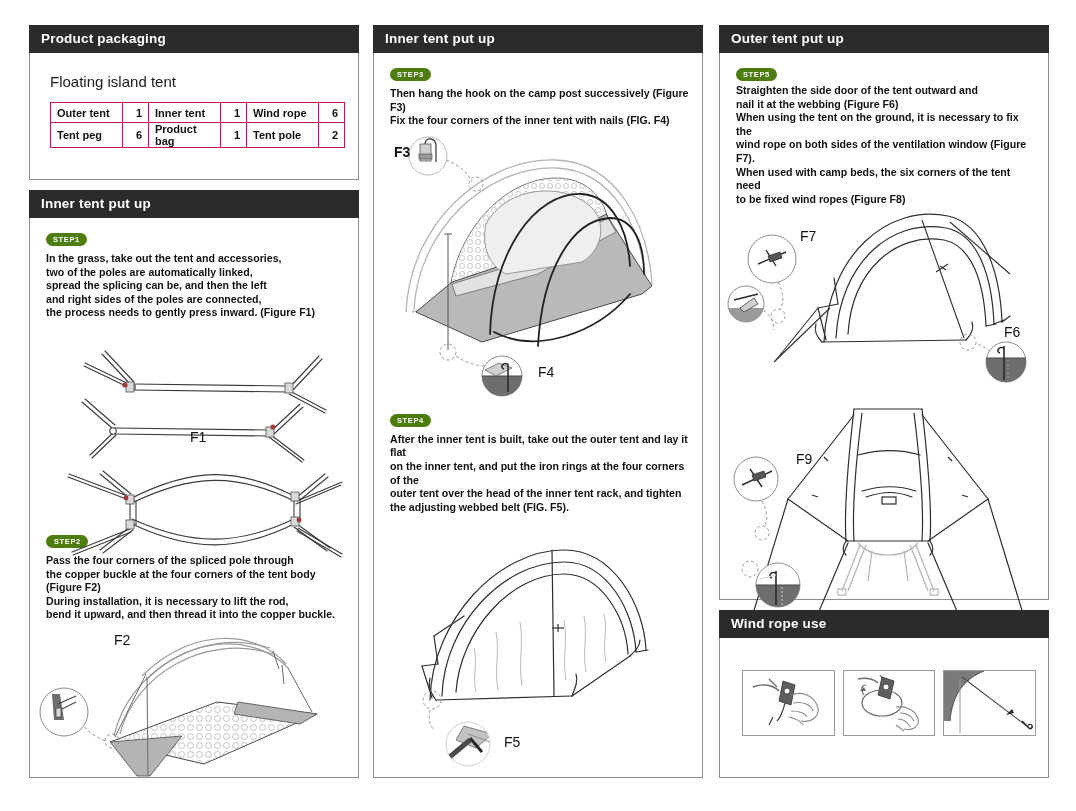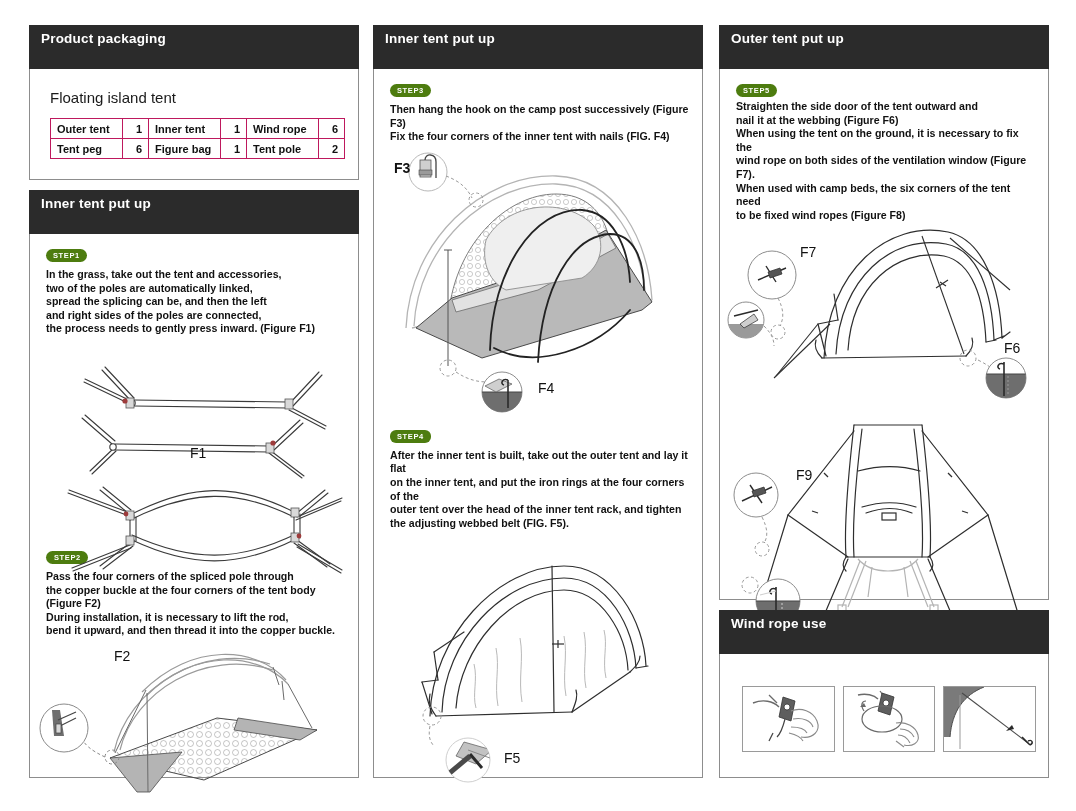--- a/index.html
+++ b/index.html
@@ -22,21 +22,21 @@
     border:1px solid #8d8d8d;
     background:#fff;
     box-sizing:border-box;
     position:relative;
   }
   .panel + .panel{margin-top:10px;}
 
   .panel-head{
     background:#2b2b2b;
     color:#fff;
-    height:44px;
+    height:28px;
     line-height:28px;
     font-size:13.5px;
     font-weight:bold;
     letter-spacing:.2px;
     padding-left:12px;
     box-sizing:border-box;
     margin:-1px -1px 0 -1px;
   }
   .panel-body{padding:10px 12px 8px 12px;position:relative;}
 
@@ -125,21 +125,21 @@
             <td class="nm">Outer tent</td>
             <td class="qty">1</td>
             <td class="nm">Inner tent</td>
             <td class="qty">1</td>
             <td class="nm">Wind rope</td>
             <td class="qty">6</td>
           </tr>
           <tr>
             <td class="nm">Tent peg</td>
             <td class="qty">6</td>
-            <td class="nm">Figure bag</td>
+            <td class="nm">Product bag</td>
             <td class="qty">1</td>
             <td class="nm">Tent pole</td>
             <td class="qty">2</td>
           </tr>
         </tbody>
           </table>
       </div>
     </section>
 
     <section class="panel" style="height:588px;">
@@ -352,21 +352,21 @@
               <rect x="96" y="26" width="40" height="22" fill="#6e6e6e"></rect>
               <path d="M96 26 L136 26" stroke="#444" stroke-width="1"></path>
               <path d="M99 20 L113 13 L126 18 L110 26 Z" fill="#cfcfcf" stroke="#555" stroke-width=".7"></path>
               <path d="M122 14 L122 42" stroke="#2a2a2a" stroke-width="1.6" fill="none"></path>
               <path d="M122 14 C116 12 114 18 118 19" fill="none" stroke="#2a2a2a" stroke-width="1.6"></path>
             </g>
           </svg>
           <div class="fig-label" style="left:152px;top:14px;">F4</div>
         </figure>
 
-        <div class="step-badge" style="margin-top:16px;border-radius:6px;">STEP4</div>
+        <div class="step-badge" style="margin-top:16px;">STEP4</div>
         <p class="step-text">After the inner tent is built, take out the outer tent and lay it flat
 on the inner tent, and put the iron rings at the four corners of the
 outer tent over the head of the inner tent rack, and tighten
 the adjusting webbed belt (FIG. F5).</p>
 
         
         <figure class="fig" style="height:246px;margin-top:14px;">
           <svg width="306" height="246" viewBox="0 0 306 246">
             <g fill="none" stroke="#2e2e2e" stroke-width="1.2" stroke-linecap="round">
               <path d="M44 172 C46 92 112 22 178 22 C228 22 258 78 260 122"></path>

